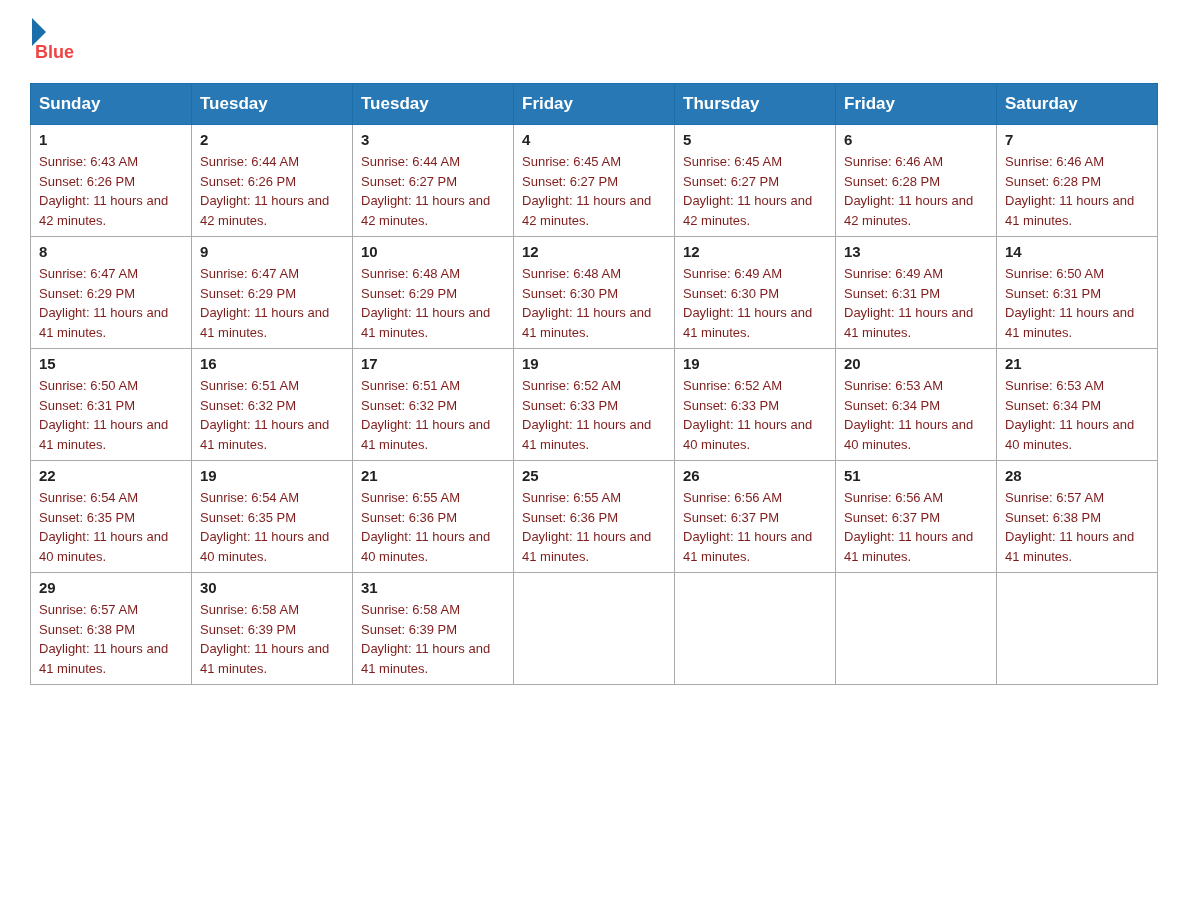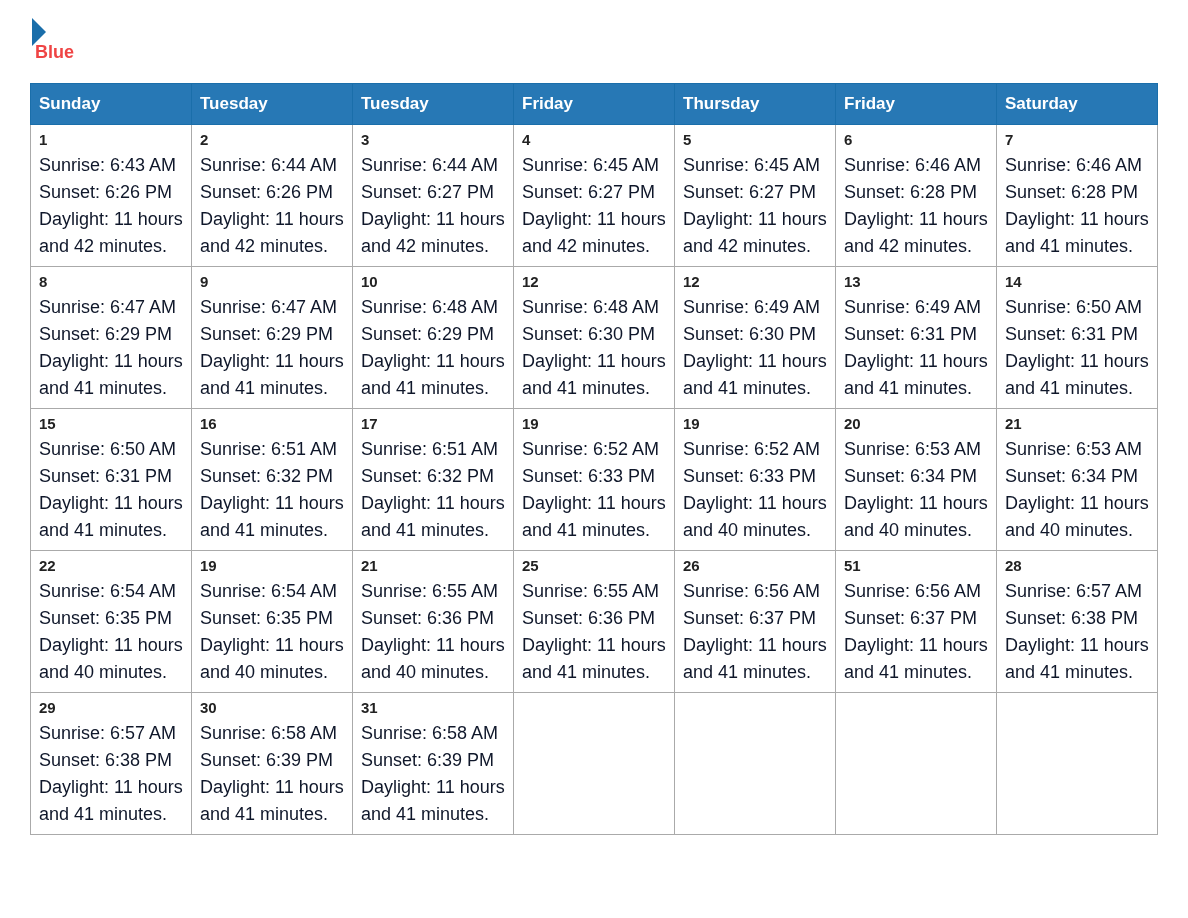--- a/index.html
+++ b/index.html
@@ -89,23 +89,23 @@
       color: #222;
       height: 110px;
     }
     .day-num {
       font-size: 15px;
       font-weight: bold;
       display: block;
       margin-bottom: 4px;
     }
     .day-info {
-      font-size: 18px;
+      font-size: 13px;
       line-height: 1.5;
-      color: #0f172a;
+      color: #7f1d1d;
     }
     td.empty {
       background: #fff;
     }
     tr:last-child td {
       height: 110px;
     }
   </style>
 </head>
 <body>

